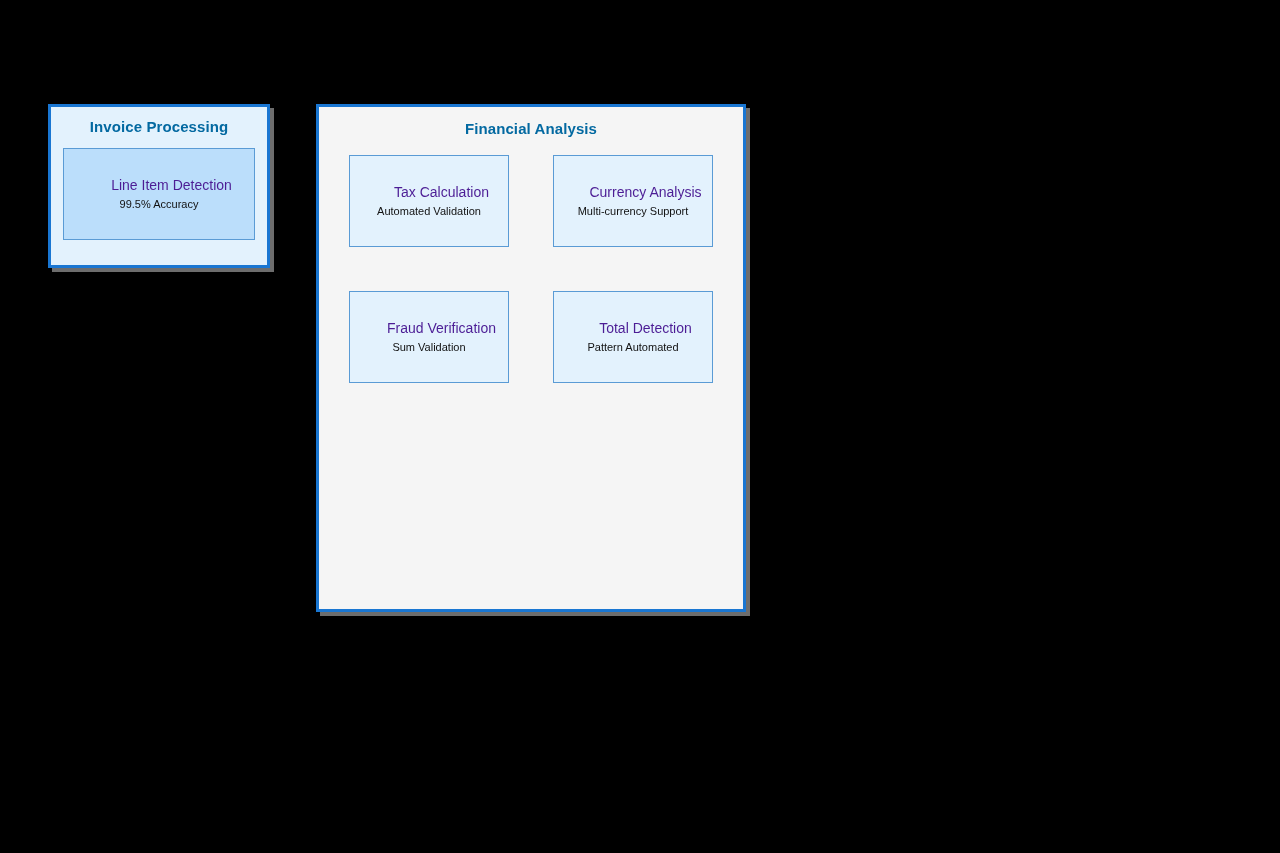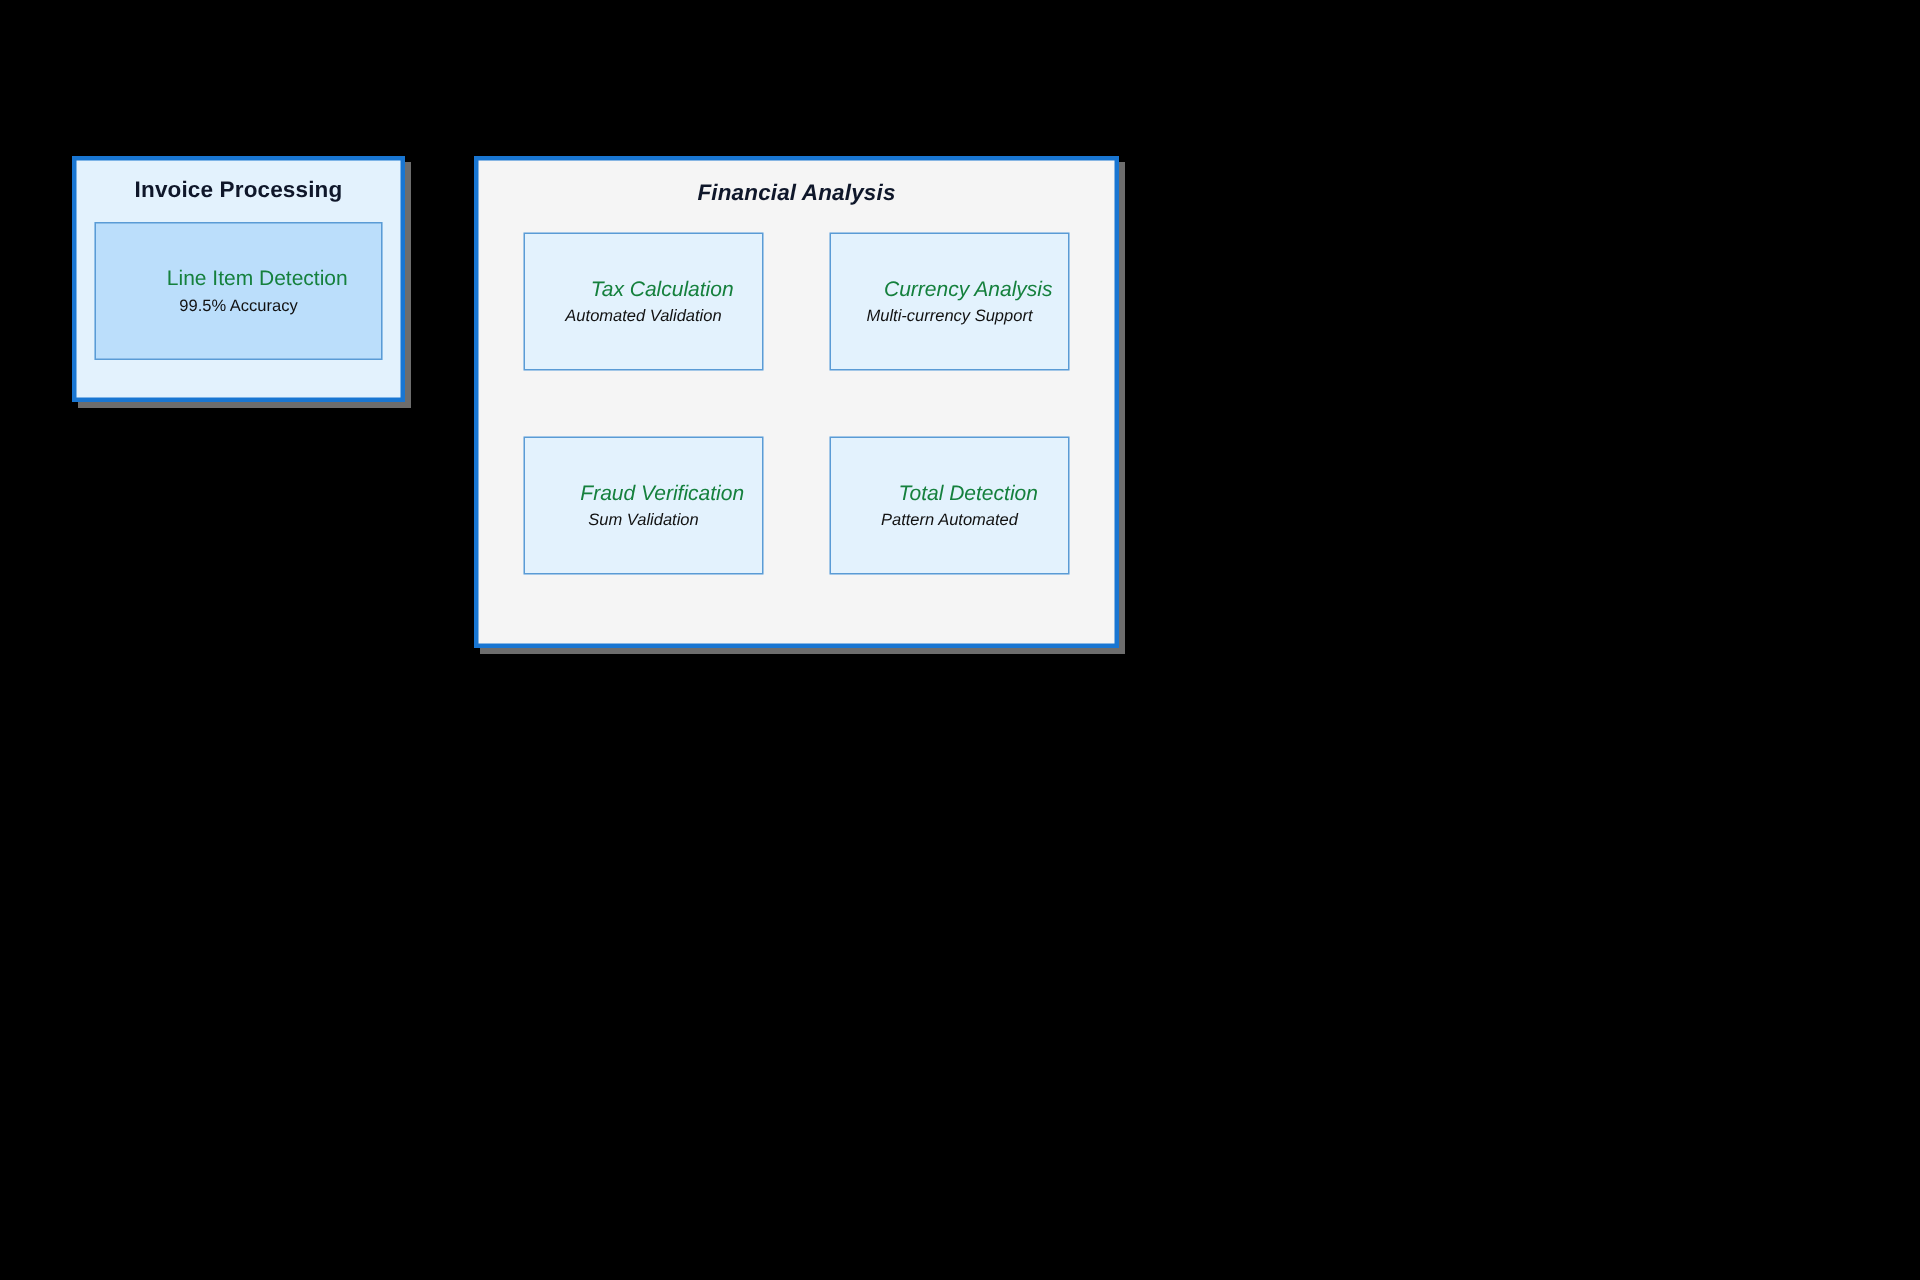--- a/index.html
+++ b/index.html
@@ -20,21 +20,21 @@
   
   .panel {
     position: absolute;
     border: 3px solid #1976d2;
     box-shadow: 4px 4px 0 rgba(128,128,128,0.85);
   }
 
   .panel-title {
     text-align: center;
     font-weight: bold;
-    color: #0f172a;
+    color: #0369a1;
     letter-spacing: 0.1px;
   }
 
   
   #panel-invoice-processing {
     left: 48px;
     top: 104px;
     width: 222px;
     height: 164px;
     background: #e3f2fd;
@@ -50,24 +50,23 @@
   .card-stack {
     display: flex;
     flex-direction: column;
   }
 
   
   #panel-financial-analysis {
     left: 316px;
     top: 104px;
     width: 430px;
-    height: 328px;
+    height: 508px;
     background: #f5f5f5;
     padding: 12px 30px 12px 30px;
-    font-style: italic;
   }
 
   #panel-financial-analysis .panel-title {
     font-size: 15px;
     line-height: 20px;
     margin-bottom: 16px;
   }
 
   .card-grid {
     display: grid;
@@ -84,21 +83,21 @@
     display: flex;
     flex-direction: column;
     align-items: center;
     justify-content: center;
     text-align: center;
   }
 
   .card-label {
     font-size: 14px;
     line-height: 18px;
-    color: #15803d;
+    color: #4c1d95;
     padding-left: 25px;
   }
 
   .card-sub {
     font-size: 11px;
     line-height: 15px;
     color: #111111;
     margin-top: 3px;
   }
 

